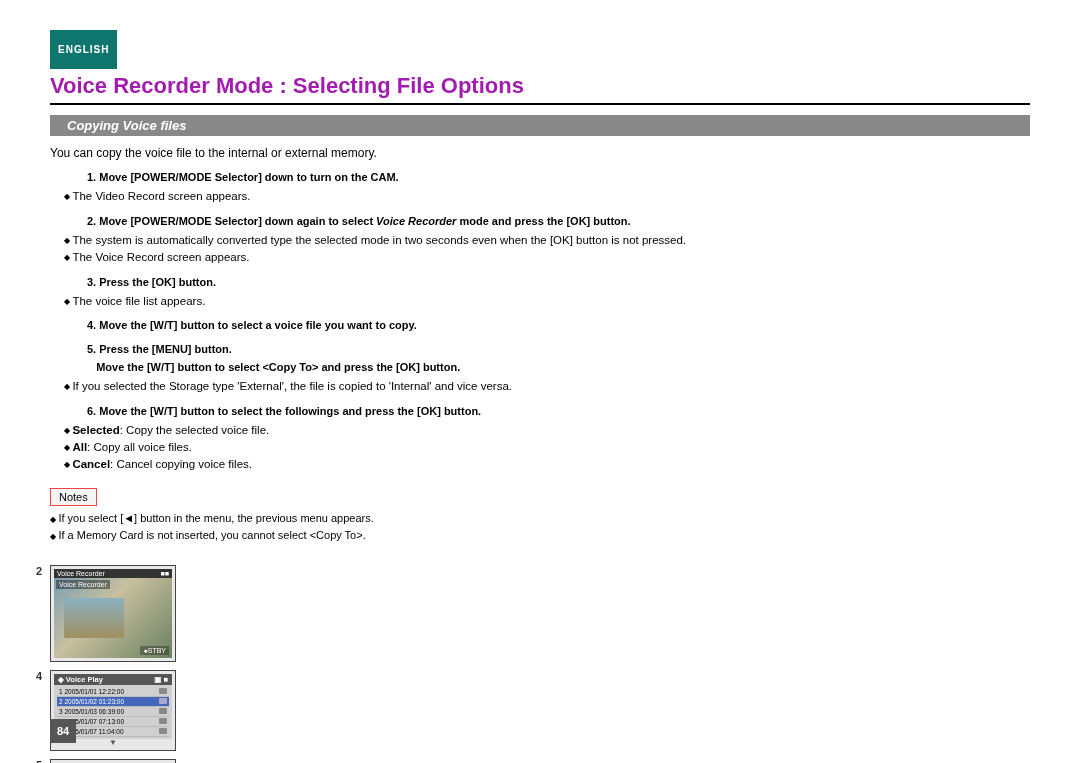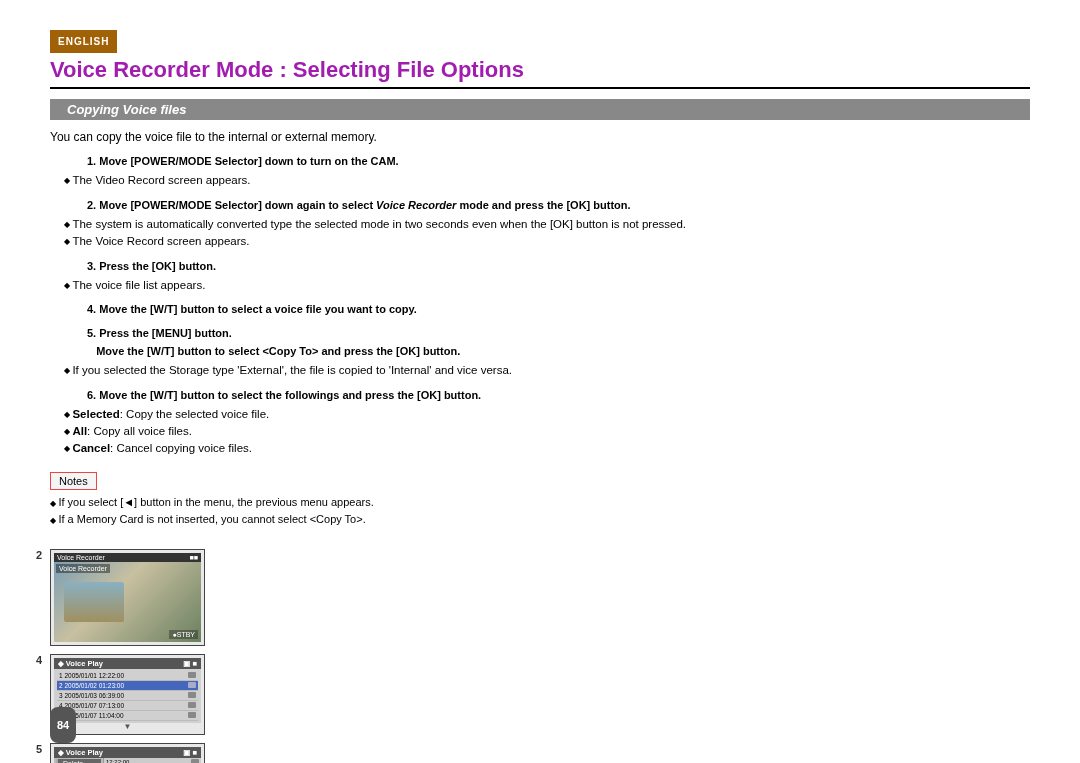--- a/index.html
+++ b/index.html
@@ -15,25 +15,25 @@
 
     .page-container {
       width: 1080px;
       height: 763px;
       padding: 30px 50px 30px 50px;
       position: relative;
     }
 
     
     .english-badge {
-      background: #a16207;
+      background: #0f766e;
       color: #fff;
       font-size: 10px;
       font-weight: bold;
-      padding: 6px 8px;
+      padding: 14px 8px;
       display: inline-block;
       margin-bottom: 4px;
       letter-spacing: 1px;
     }
 
     
     .page-title {
       font-size: 22px;
       font-weight: bold;
       color: #a21caf;
@@ -134,22 +134,22 @@
 
     
     .page-number {
       position: absolute;
       bottom: 20px;
       left: 50px;
       background: #555;
       color: #fff;
       font-size: 11px;
       font-weight: bold;
-      padding: 12px 7px;
-      border-radius: 8px;
+      padding: 6px 7px;
+      border-radius: 0;
     }
 
     
     .screen-item {
       margin-bottom: 8px;
       position: relative;
     }
 
     .screen-number {
       position: absolute;
@@ -159,21 +159,21 @@
       font-weight: bold;
       color: #333;
     }
 
     .screen-box {
       border: 1.5px solid #444;
       background: #e8e8e8;
       padding: 3px;
       font-size: 8px;
       position: relative;
-      width: 155px;
+      width: 126px;
     }
 
     
     .screen-camera {
       height: 80px;
       background: linear-gradient(135deg, #7a9eb5 0%, #c8c0a0 40%, #6a8060 100%);
       position: relative;
       overflow: hidden;
     }
 

